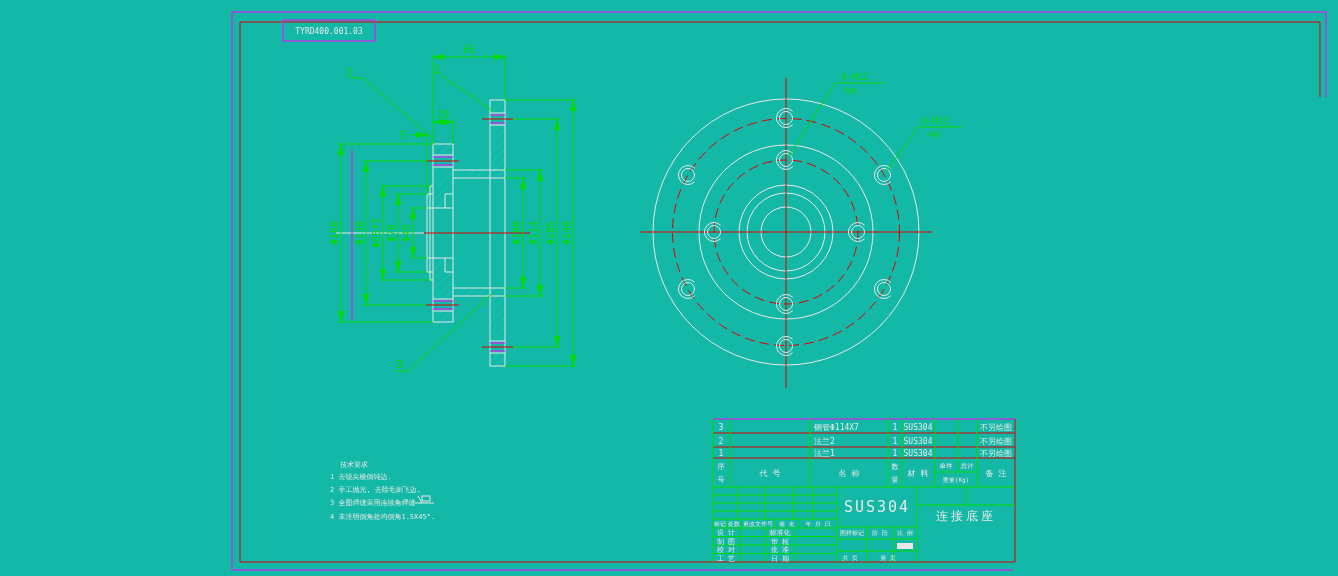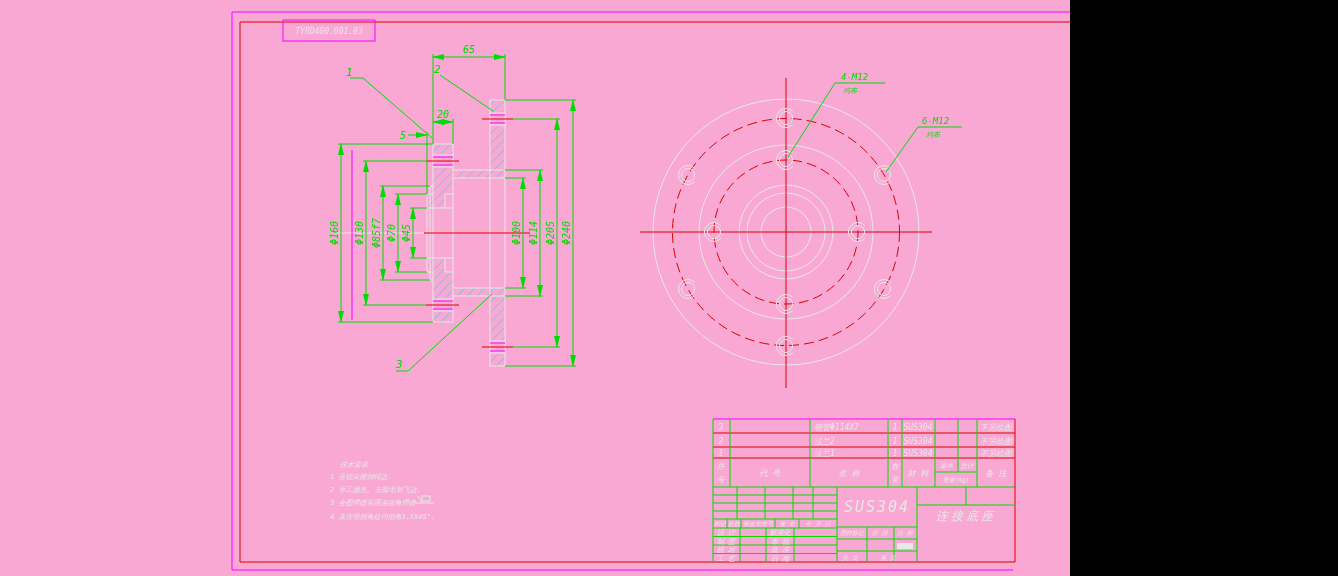--- a/index.html
+++ b/index.html
@@ -1,17 +1,17 @@
 <!DOCTYPE html>
 <html><head>
 <meta charset="utf-8">
 <style>
   html,body{margin:0;padding:0;background:#000;}
-  .stage{position:relative;width:1070px;height:576px;background:#f9a8d4;overflow:hidden;
-         font-family:"DejaVu Sans",sans-serif;font-style:italic;}
+  .stage{position:relative;width:1338px;height:576px;background:#14b8a6;overflow:hidden;
+         font-family:"DejaVu Sans",sans-serif;}
   svg text{font-family:"DejaVu Sans Mono","DejaVu Sans",monospace;}
   
   .w{stroke:#e8e8e8;stroke-width:1;fill:none;}
   .g{stroke:#00dc00;stroke-width:1;fill:none;}
   .r{stroke:#dc0000;stroke-width:1;fill:none;}
   .m{stroke:#ff00ff;stroke-width:1;fill:none;}
   .rd{stroke:#dc0000;stroke-width:1;fill:none;stroke-dasharray:10 5;}
   
   .tg{fill:#00dc00;font-size:10px;}
   .tg2{fill:#00dc00;font-size:11px;}

